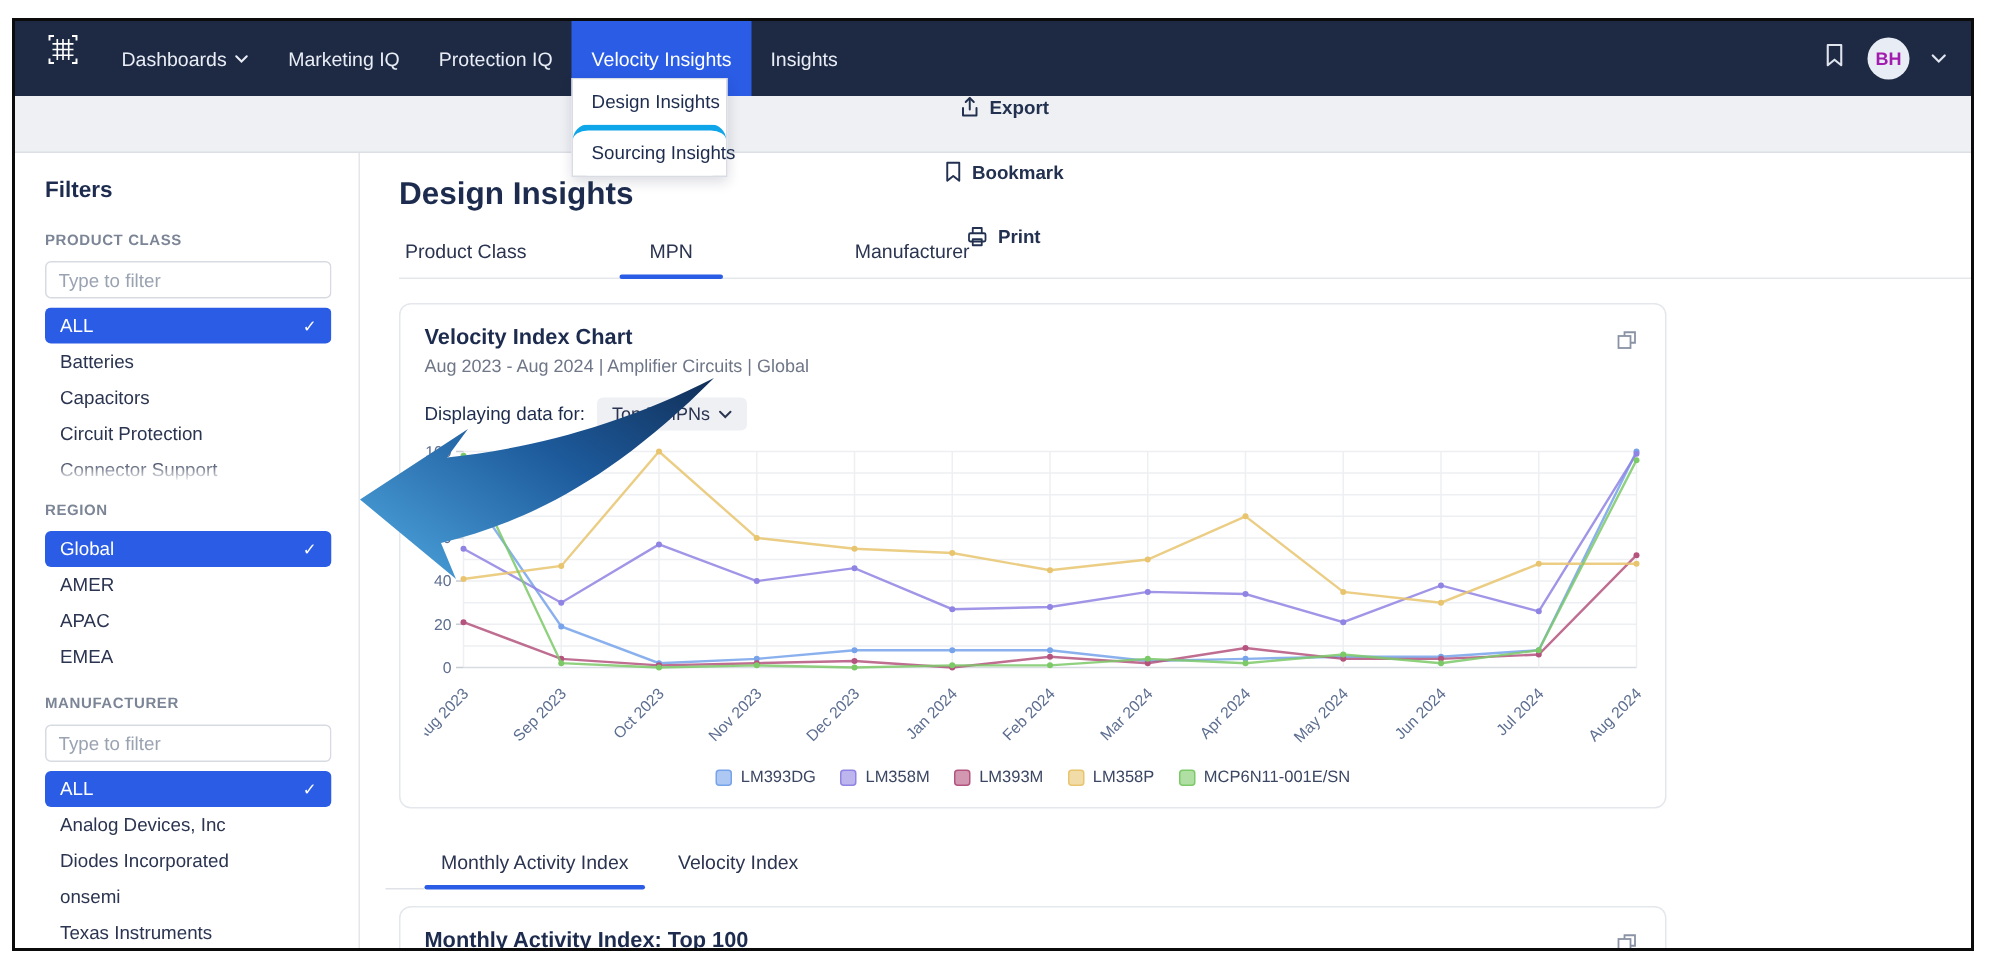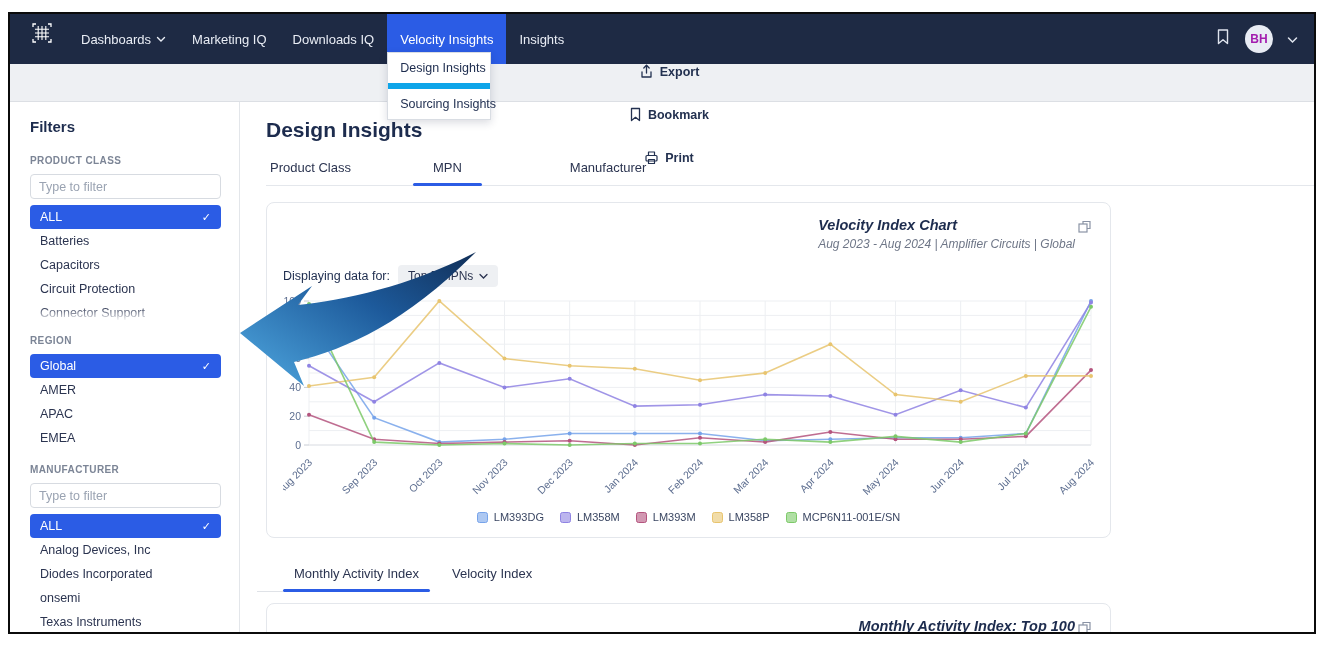--- a/index.html
+++ b/index.html
@@ -18,21 +18,21 @@
   .nav-item.active { background:#2b5ce5; color:#fff; }
   .nav-item svg { display:block; }
   .nav-right { margin-left:auto; display:flex; align-items:center; gap:14px; padding-right:16px; }
   .avatar { width:28px; height:28px; border-radius:50%; background:#e8ecf4; color:#a21caf;
     font-size:12px; font-weight:bold; display:flex; align-items:center; justify-content:center; }
 
   
   .nav-dropdown { position:absolute; left:0; top:38px; width:104px; background:#fff;
     border:1px solid #d9dde3; box-shadow:0 3px 8px rgba(20,30,60,.15); z-index:50; }
   .nav-dropdown .dd-item { padding:8px 12px; font-size:12.5px; color:#1d2c4e; background:#fff; }
-  .nav-dropdown .dd-item + .dd-item { border-top:6px solid #0ea5e9; }
+  .nav-dropdown .dd-item + .dd-item { border-top:4px solid #0ea5e9;border-radius:10px; }
 
   
   .toolbar { height:38px; background:#eef0f3; border-bottom:1px solid #dcdfe4; display:flex;
     align-items:center; gap:28px; padding-left:14px; flex-shrink:0;flex-direction:column; }
   .tool-btn { display:flex; align-items:center; gap:6px; font-size:12.5px; font-weight:600;
     color:#233150; cursor:pointer; }
   .tool-btn svg { display:block; }
 
   
   .body-row { flex:1; display:flex; overflow:hidden; }
@@ -63,21 +63,21 @@
   .page-title { font-size:21px; font-weight:bold; color:#1d2c4e; margin-bottom:18px; }
   .main-tabs { display:flex; border-bottom:1px solid #e4e7ec; }
   .main-tabs .tab { position:relative; padding:0 4px 10px; margin-right:74px; font-size:13px;
     color:#2b3450; cursor:pointer; white-space:nowrap; }
   .main-tabs .tab:nth-child(2) { margin-right:100px; }
   .tab.active::after { content:''; position:absolute; left:-16px; right:-16px; bottom:-1px;
     height:3px; background:#2b5ce5; border-radius:2px; }
 
   .card { width:845px; border:1px solid #e4e7ec; border-radius:8px; background:#fff;
     padding:14px 16px; margin-top:16px; position:relative; }
-  .card-head { display:flex; justify-content:flex-end; align-items:flex-start;font-style:italic; }
+  .card-head { display:flex; justify-content:space-between; align-items:flex-start; }
   .card-title { font-size:14.5px; font-weight:bold; color:#1d2c4e; }
   .card-sub { font-size:12px; color:#6e7687; margin-top:4px; }
   .expand-btn { color:#8a93a5; cursor:pointer; padding:2px; }
 
   .display-row { display:flex; align-items:center; gap:8px; margin-top:14px; }
   .display-label { font-size:12.5px; color:#1d2c4e; }
   .display-chip { display:flex; align-items:center; gap:6px; background:#eef0f3; border-radius:4px;
     padding:4px 10px; font-size:12px; color:#2b3450; cursor:pointer; }
 
   .chart-wrap { margin-top:6px; }
@@ -120,21 +120,21 @@
         <li class="nav-item">
           <span>Dashboards</span>
           <svg width="10" height="7" viewBox="0 0 10 7">
             <path d="M1.5 1.5 L5 5 L8.5 1.5" fill="none" stroke="#e9edf5" stroke-width="1.4" stroke-linecap="round"></path>
           </svg>
         </li>
         <li class="nav-item">
           <span>Marketing IQ</span>
         </li>
         <li class="nav-item">
-          <span>Downloads IQ</span>
+          <span>Protection IQ</span>
         </li>
         <li class="nav-item active">
           <span>Velocity Insights</span>
           <div class="nav-dropdown">
             <div class="dd-item">Design Insights</div>
             <div class="dd-item">Sourcing Insights</div>
           </div>
         </li>
         <li class="nav-item">
           <span>Insights</span>

